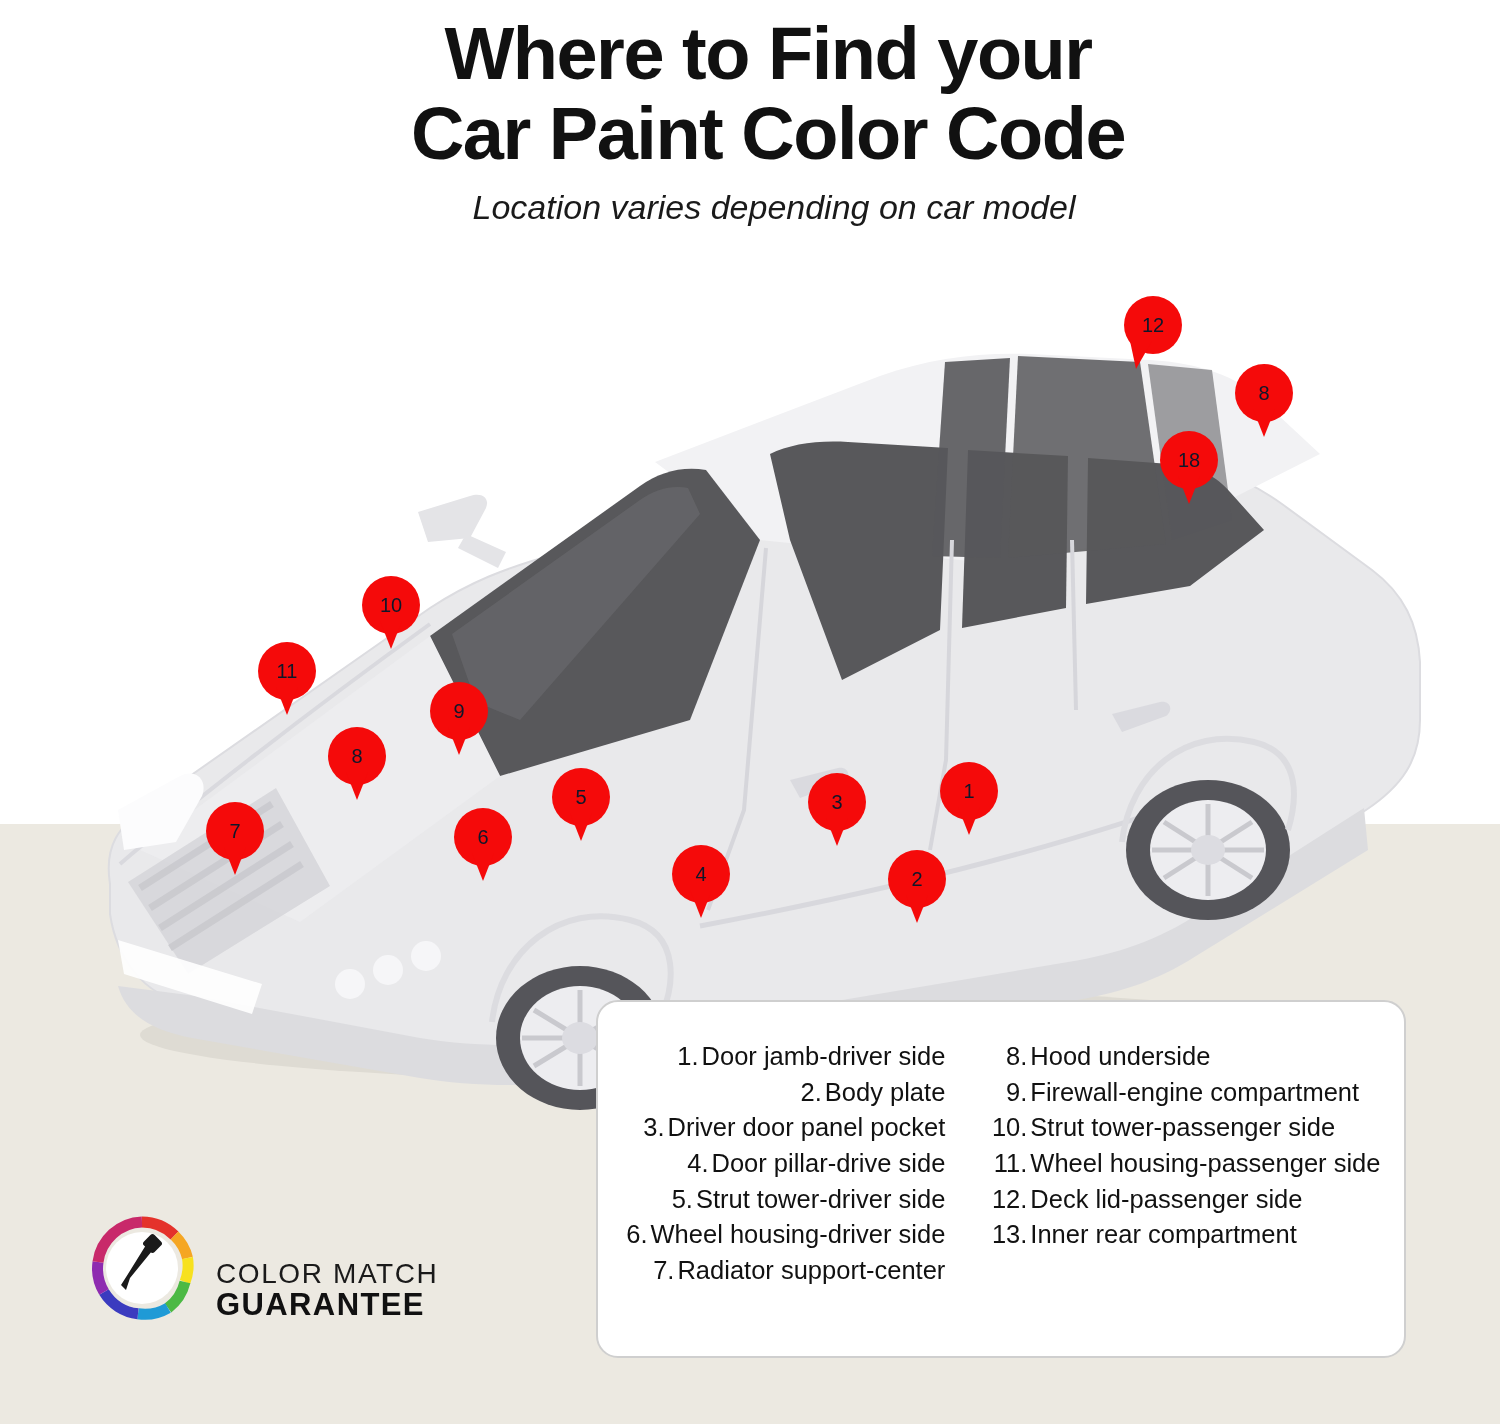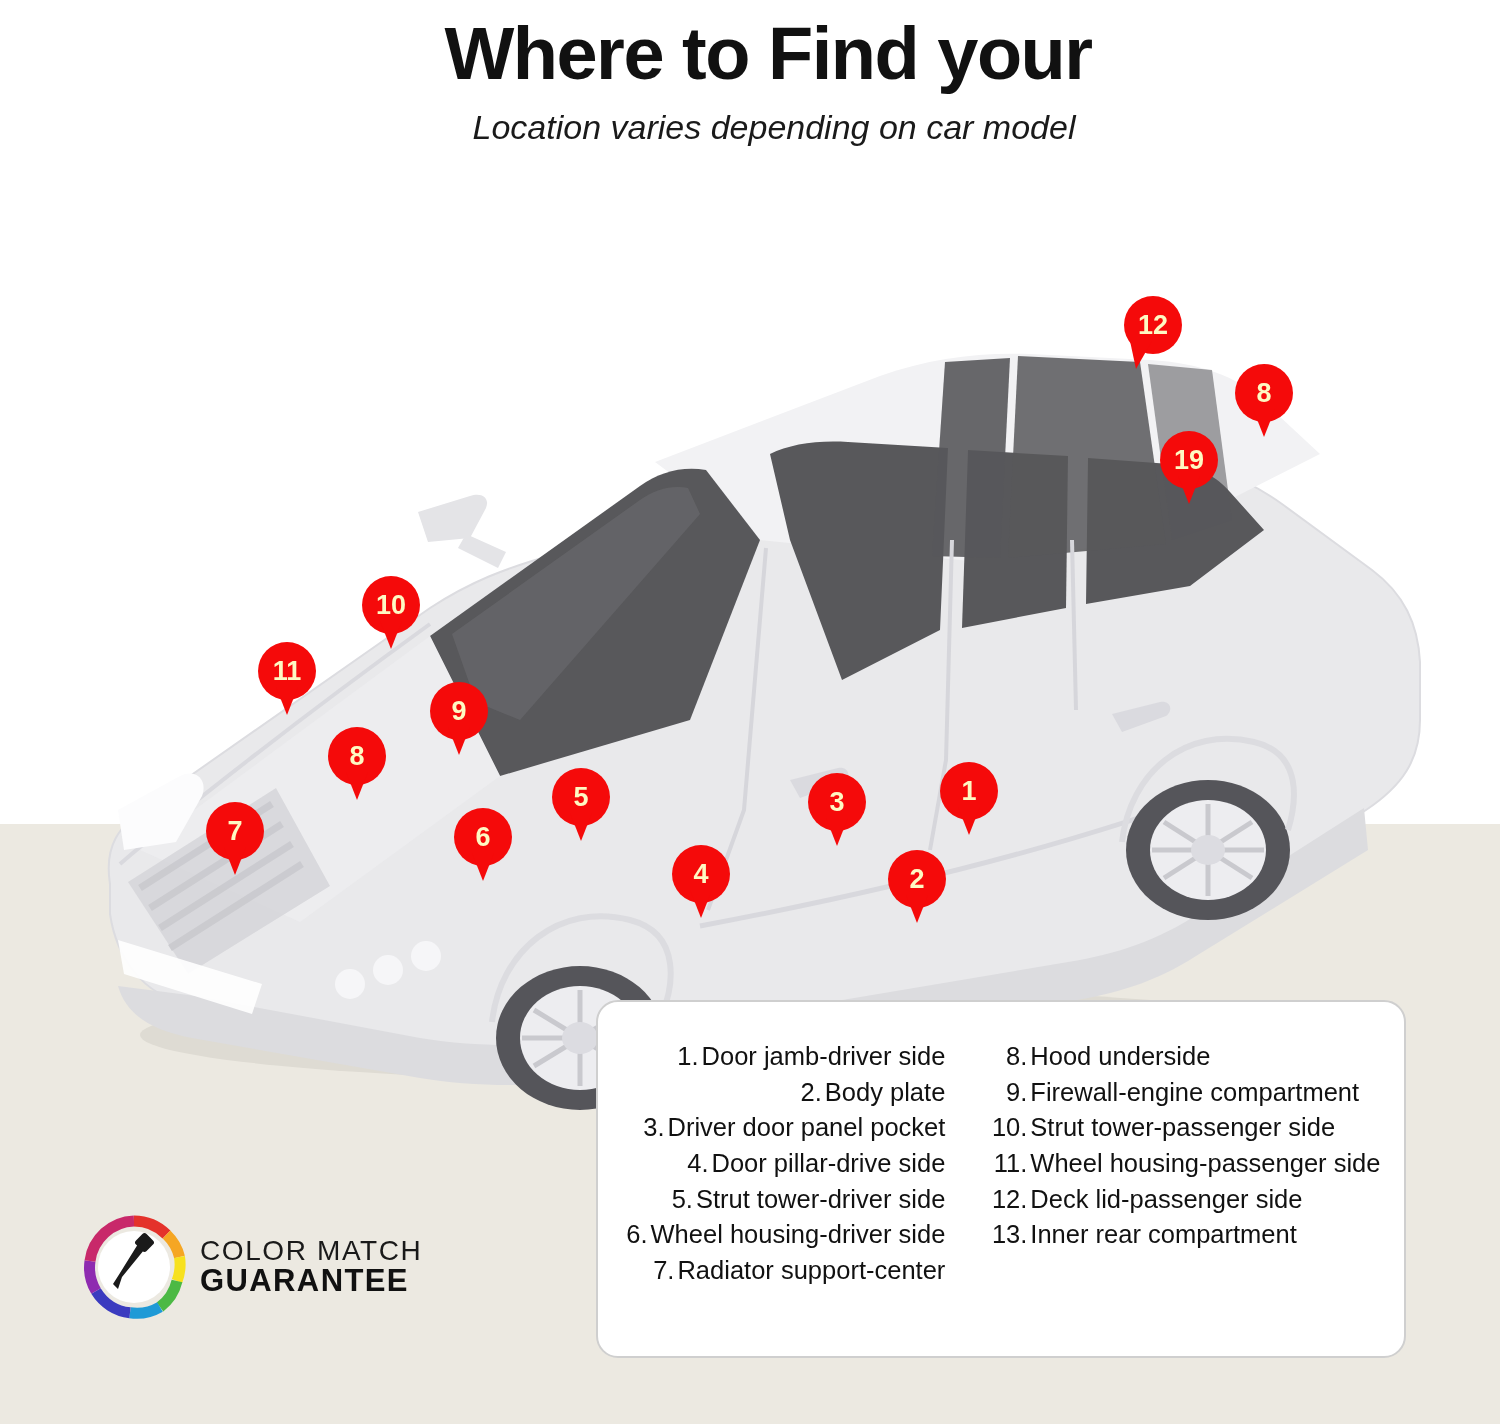--- a/index.html
+++ b/index.html
@@ -68,23 +68,23 @@
     width: 58px;
     height: 76px;
   }
   .pin .bubble {
     position: absolute;
     top: 0; left: 0;
     width: 58px;
     height: 58px;
     border-radius: 50%;
     background: #f50a0a;
-    color: #fef9c3;
-    font-size: 27px;
-    font-weight: 700;
+    color: #0f172a;
+    font-size: 20px;
+    font-weight: 400;
     display: flex;
     align-items: center;
     justify-content: center;
     box-sizing: border-box;
   }
   .pin .tail {
     position: absolute;
     top: 45px;
     left: 18px;
     width: 0;
@@ -136,27 +136,27 @@
   .legend-item .num {
     text-align: right;
     margin-right: 3px;
   }
   .legend-col.col-left .legend-item .num { min-width: 26px; }
   .legend-col.col-right .legend-item .num { min-width: 38px; }
 
   
   #brand {
     position: absolute;
-    left: 80px;
+    left: 88px;
     top: 1212px;
     width: 420px;
     height: 110px;
     display: flex;
-    align-items: center;
-    gap: 12px;
+    align-items: flex-end;
+    gap: 20px;
   }
   #brand-text {
     display: flex;
     flex-direction: column;
     line-height: 1.06;
   }
   #brand-line1 {
     font-size: 28px;
     letter-spacing: 1.6px;
     color: #1a1a1a;
@@ -170,20 +170,21 @@
   }
 </style>
 </head>
 <body>
 
 <div id="ground"></div>
 
 <div id="header">
   <h1 id="title">
     <span>Where to Find your</span><br>
+    <span>Car Paint Color Code</span>
   </h1>
   <div id="subtitle">Location varies depending on car model</div>
 </div>
 
 <div id="car-stage">
   <svg id="car-svg" width="1500" height="830" viewBox="0 0 1500 830" xmlns="http://www.w3.org/2000/svg">
     <defs>
       <clipPath id="bodyClip">
         <path d="M95,600 L120,520 L300,380 L560,250 L860,150 L1090,120 L1290,170 L1400,280 L1420,420 L1380,520 L1200,640 L900,730 L600,780 L330,760 L150,690 Z"></path>
       </clipPath>
@@ -335,21 +336,21 @@
     </div>
   <div class="pin tail-left" style="left:1124px; top:296px;">
       <div class="bubble">12</div>
       <div class="tail"></div>
     </div>
   <div class="pin" style="left:1235px; top:364px;">
       <div class="bubble">8</div>
       <div class="tail"></div>
     </div>
   <div class="pin" style="left:1160px; top:431px;">
-      <div class="bubble">19</div>
+      <div class="bubble">18</div>
       <div class="tail"></div>
     </div>
 </div>
 
 <div id="legend">
   <div id="legend-grid">
 
     <div class="legend-col col-left">
       <div class="legend-item">
           <span class="num">1.</span>

